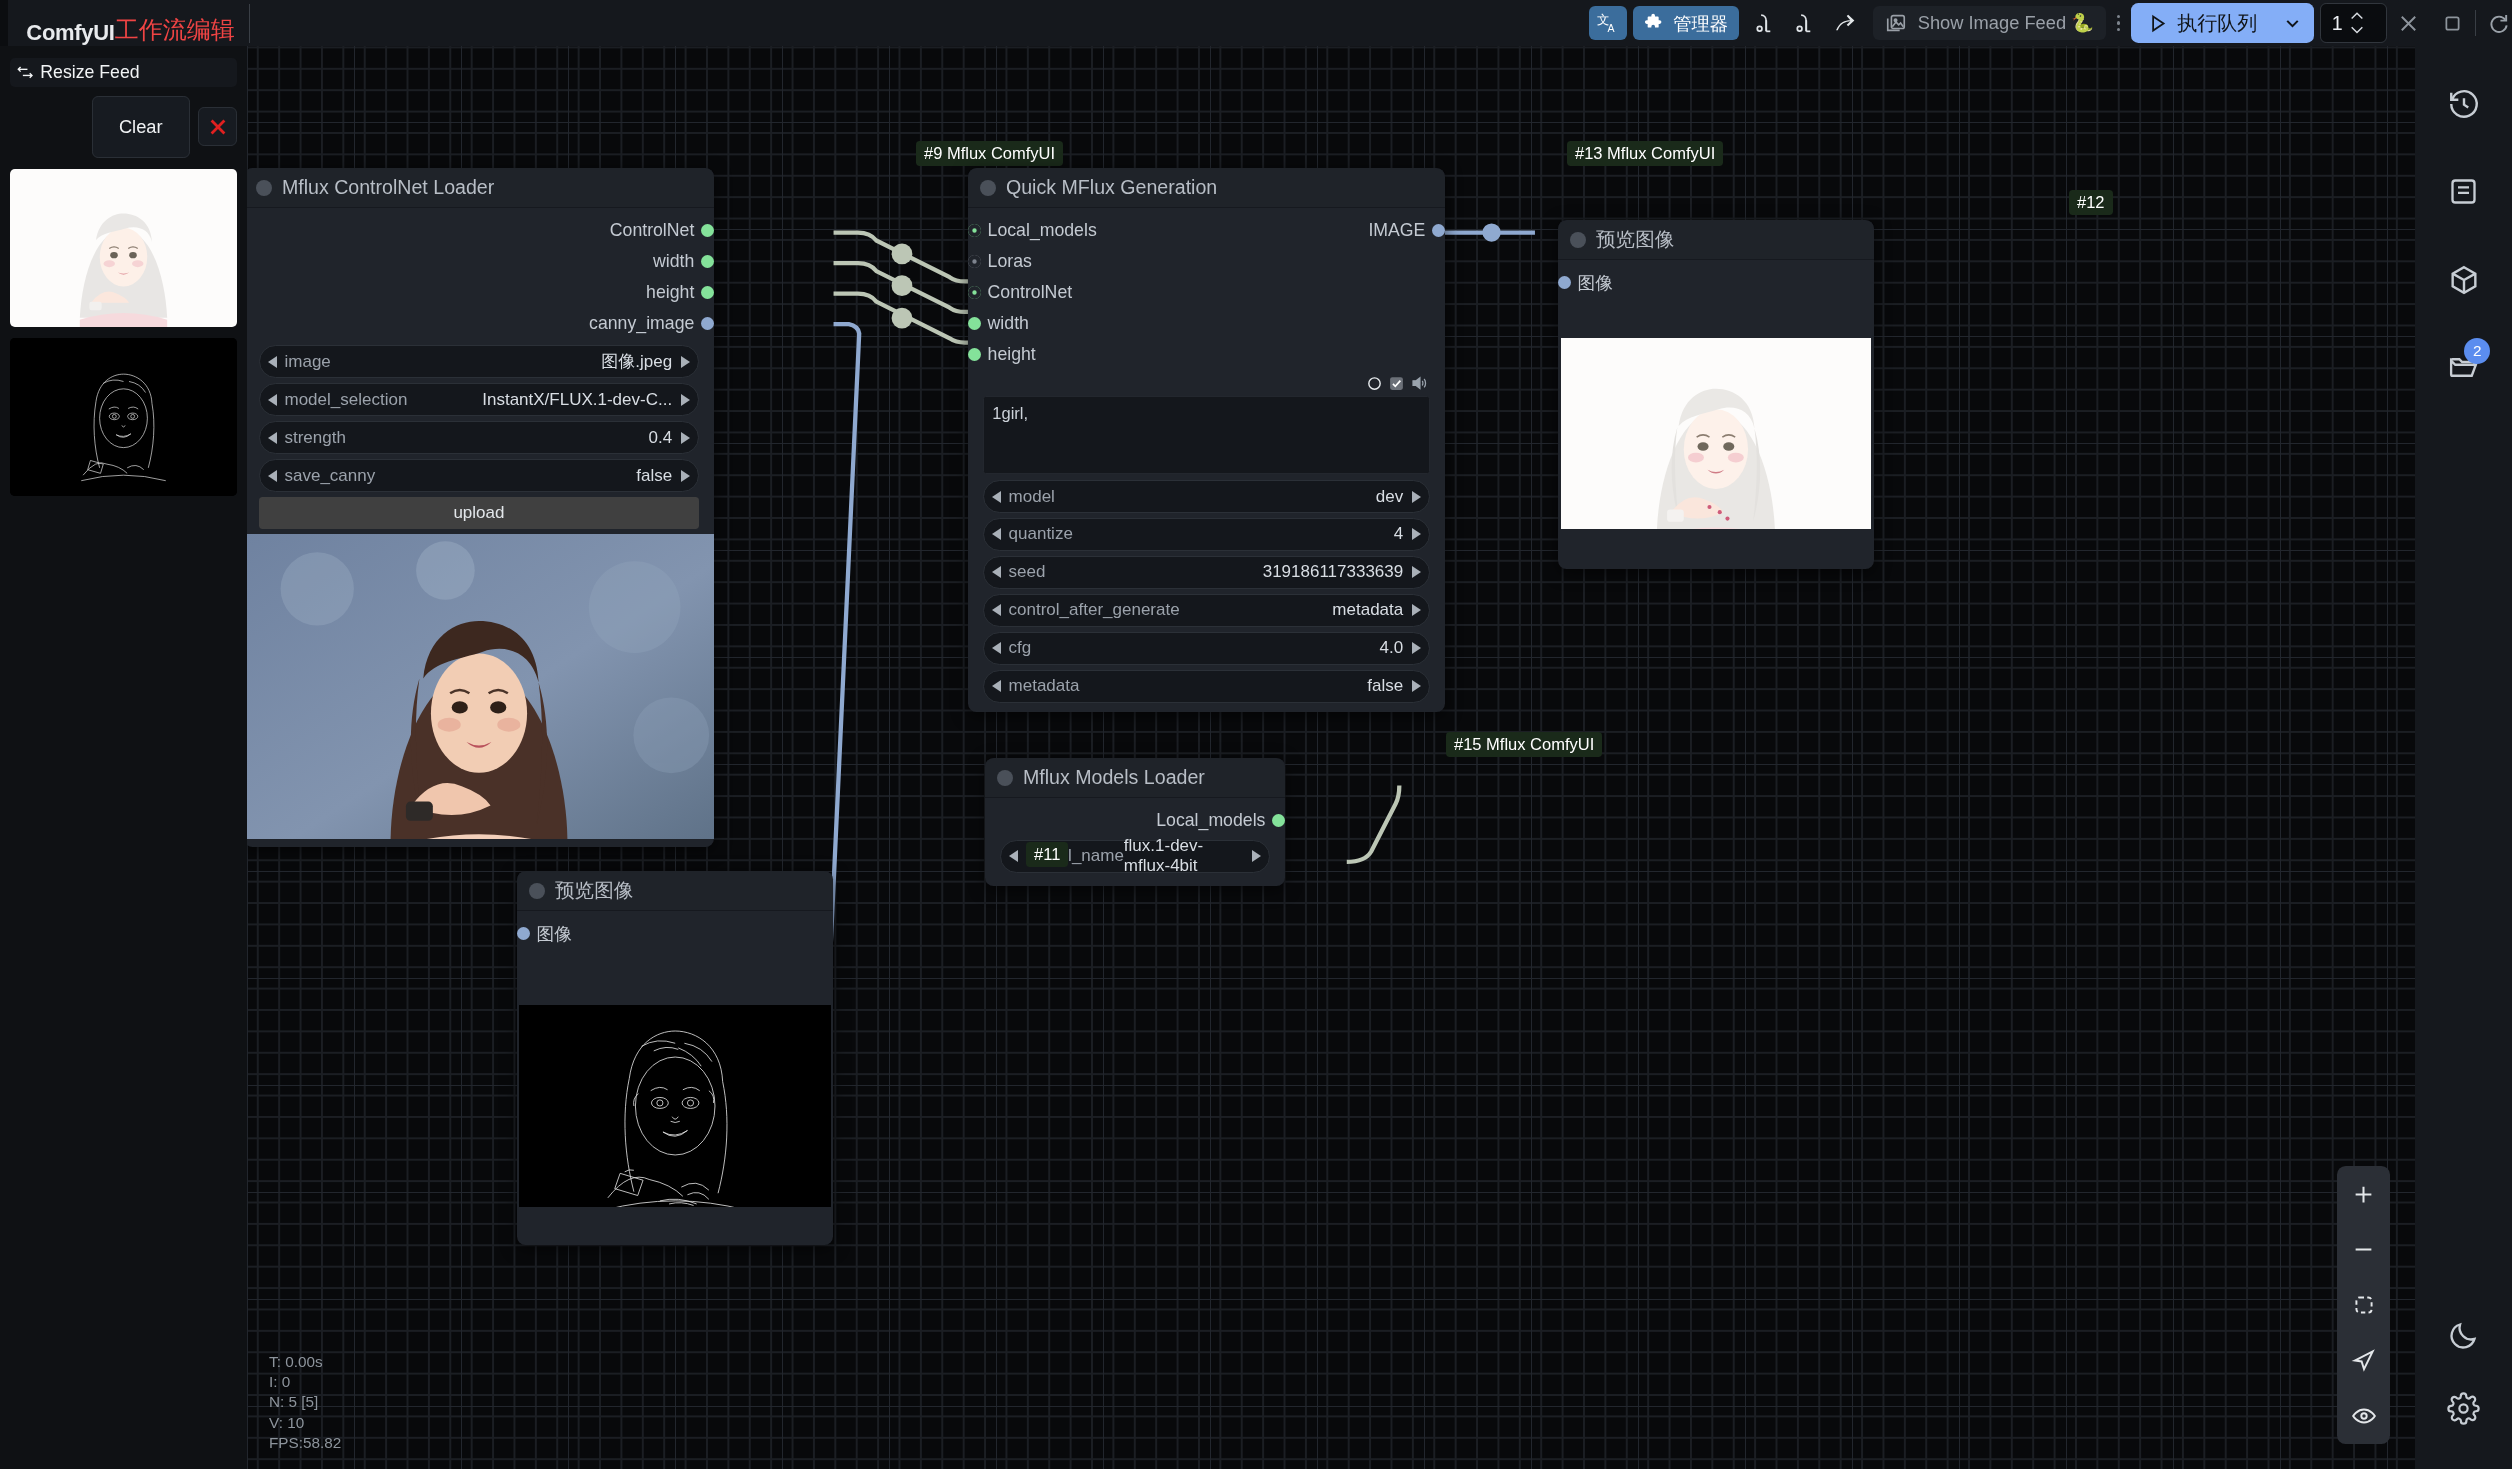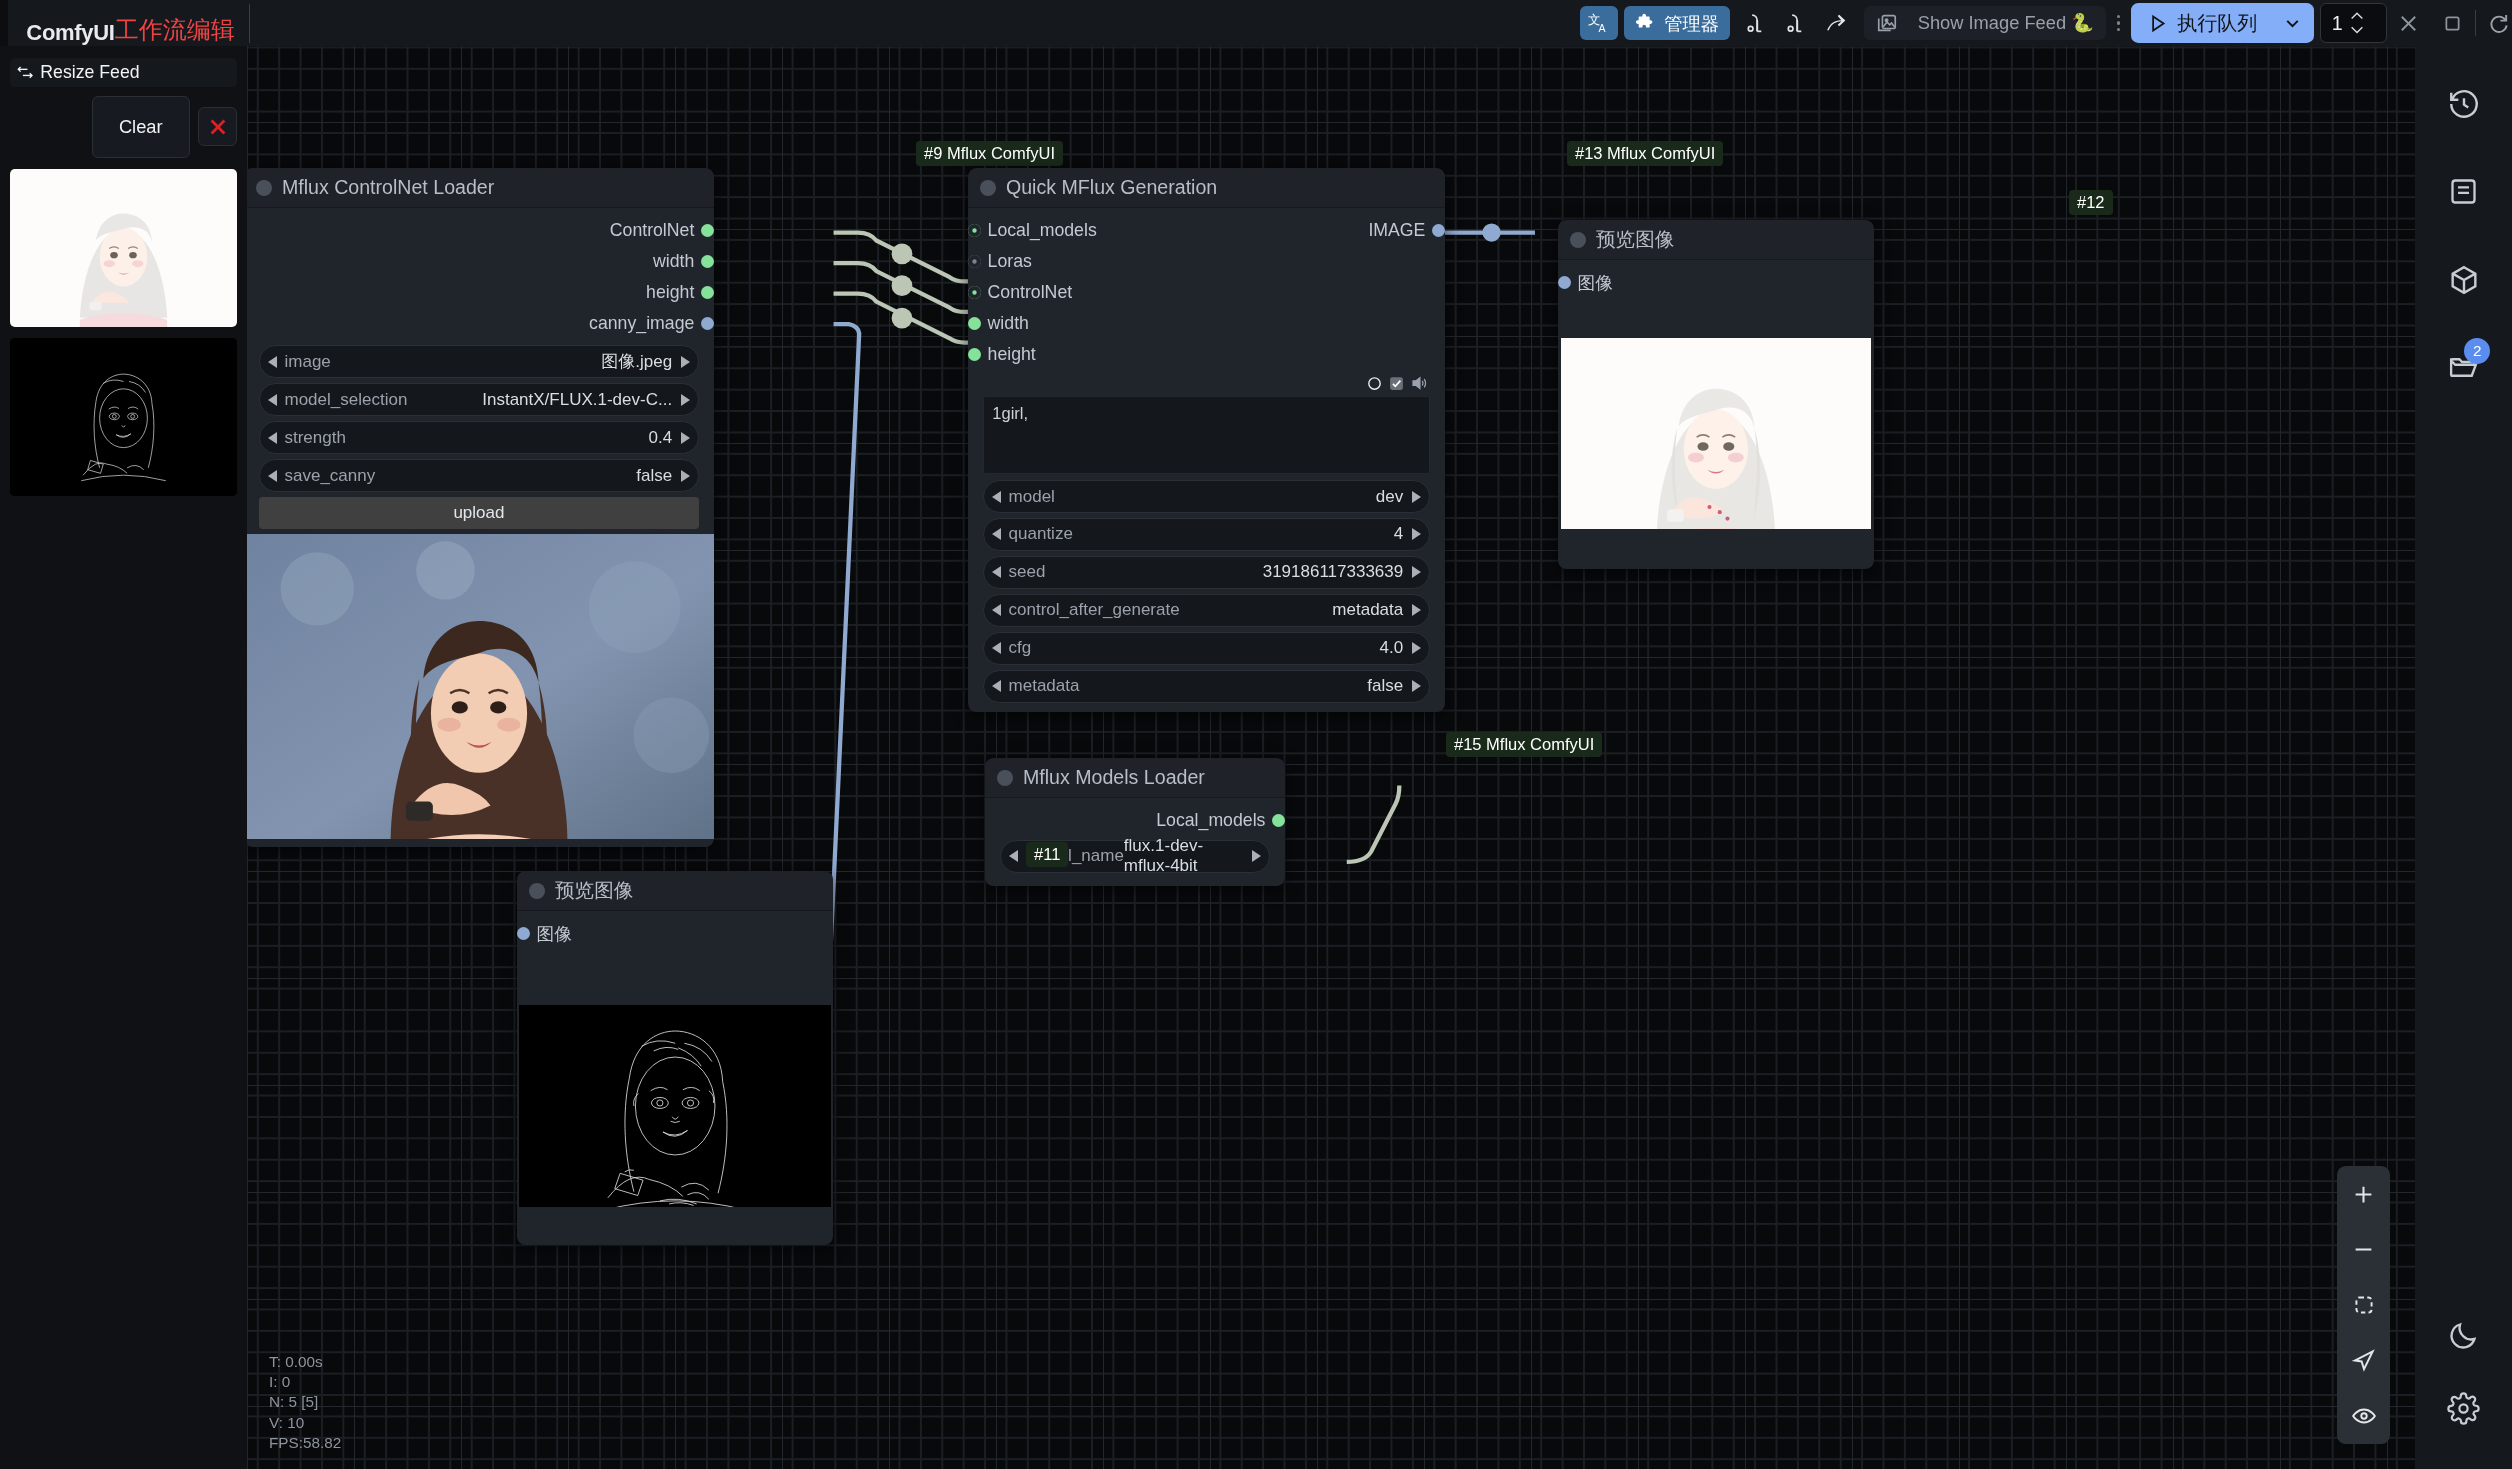--- a/index.html
+++ b/index.html
@@ -37,21 +37,21 @@
   }
   #btn-translate {
     width: 38px; background: #3b6d9c; margin-right: 6.1px;
   }
   #btn-manager {
     background: #3b6d9c; padding: 0 11px; gap: 7.3px; margin-right: 4.9px;
   }
   #btn-manager .lbl { color: #fff; font-size: 18.3px; }
   .tb-icon-btn { width: 40px; background: transparent; }
   #btn-feed {
-    background: #1d2127; padding: 0 12.2px; gap: 20px; margin-left: 8.6px;
+    background: #1d2127; padding: 0 12.2px; gap: 11px; margin-left: 8.6px;
   }
   #btn-feed .lbl { color: #9aa0a8; font-size: 18.3px; }
   #kebab {
     width: 24.4px; height: 34px; display: flex; flex-direction: column;
     align-items: center; justify-content: center; gap: 3.1px; cursor: pointer;
   }
   #kebab i { width: 3.1px; height: 3.1px; border-radius: 50%; background: #7d848d; display:block;}
   #btn-queue {
     background: #84aef7; border-radius: 7.3px 0 0 7.3px; height: 40px;
     display: flex; align-items: center; padding: 0 13.4px 0 16px; gap: 9.8px;

